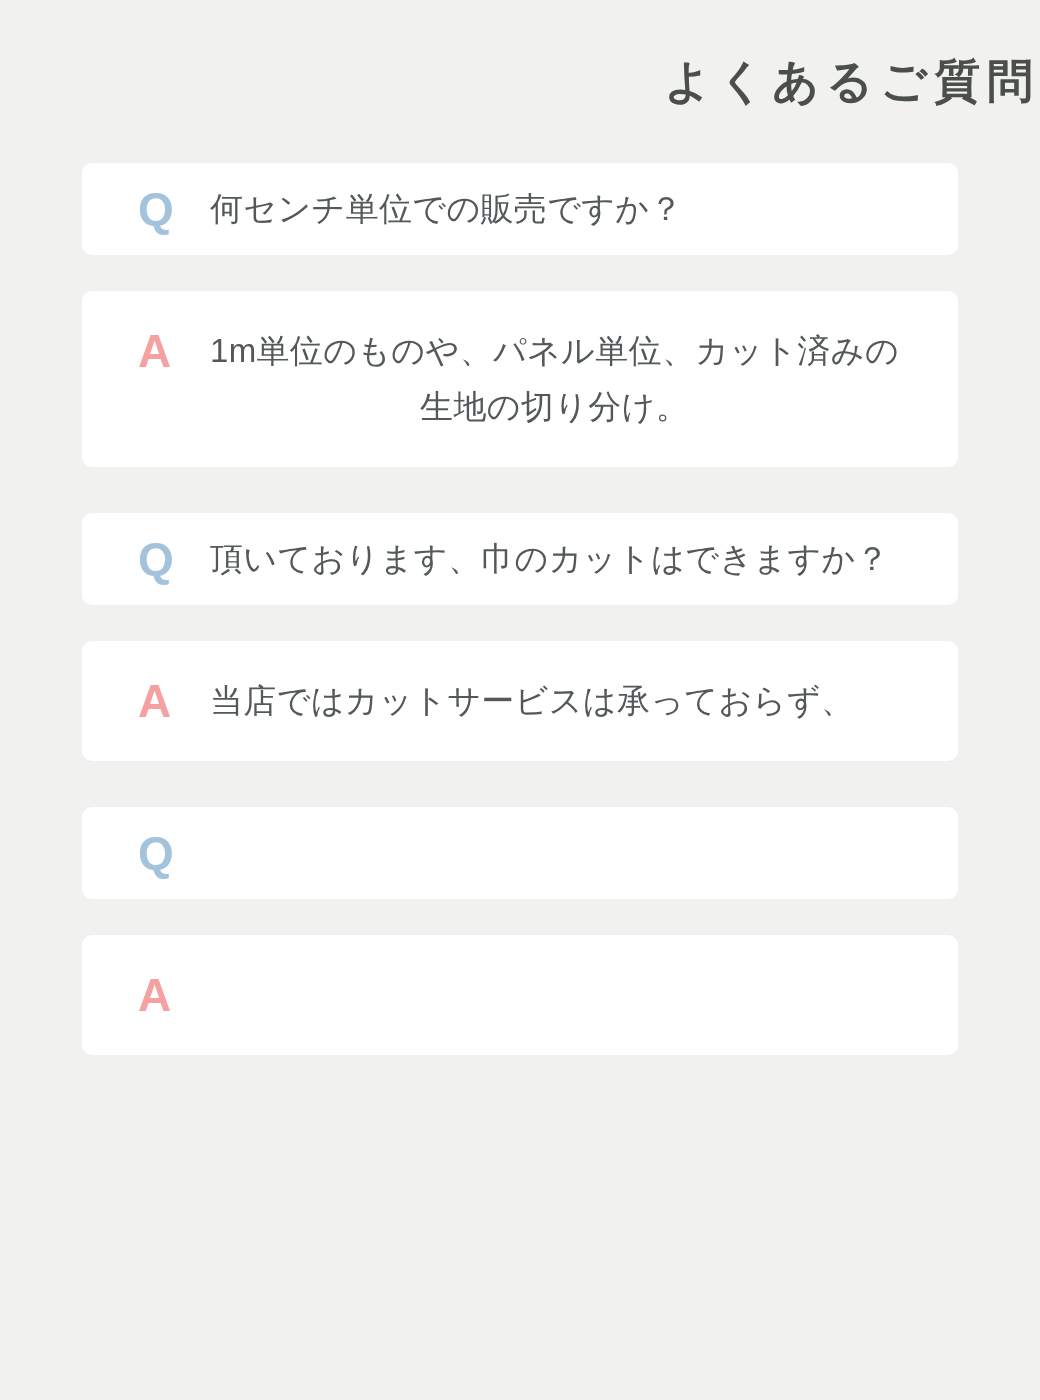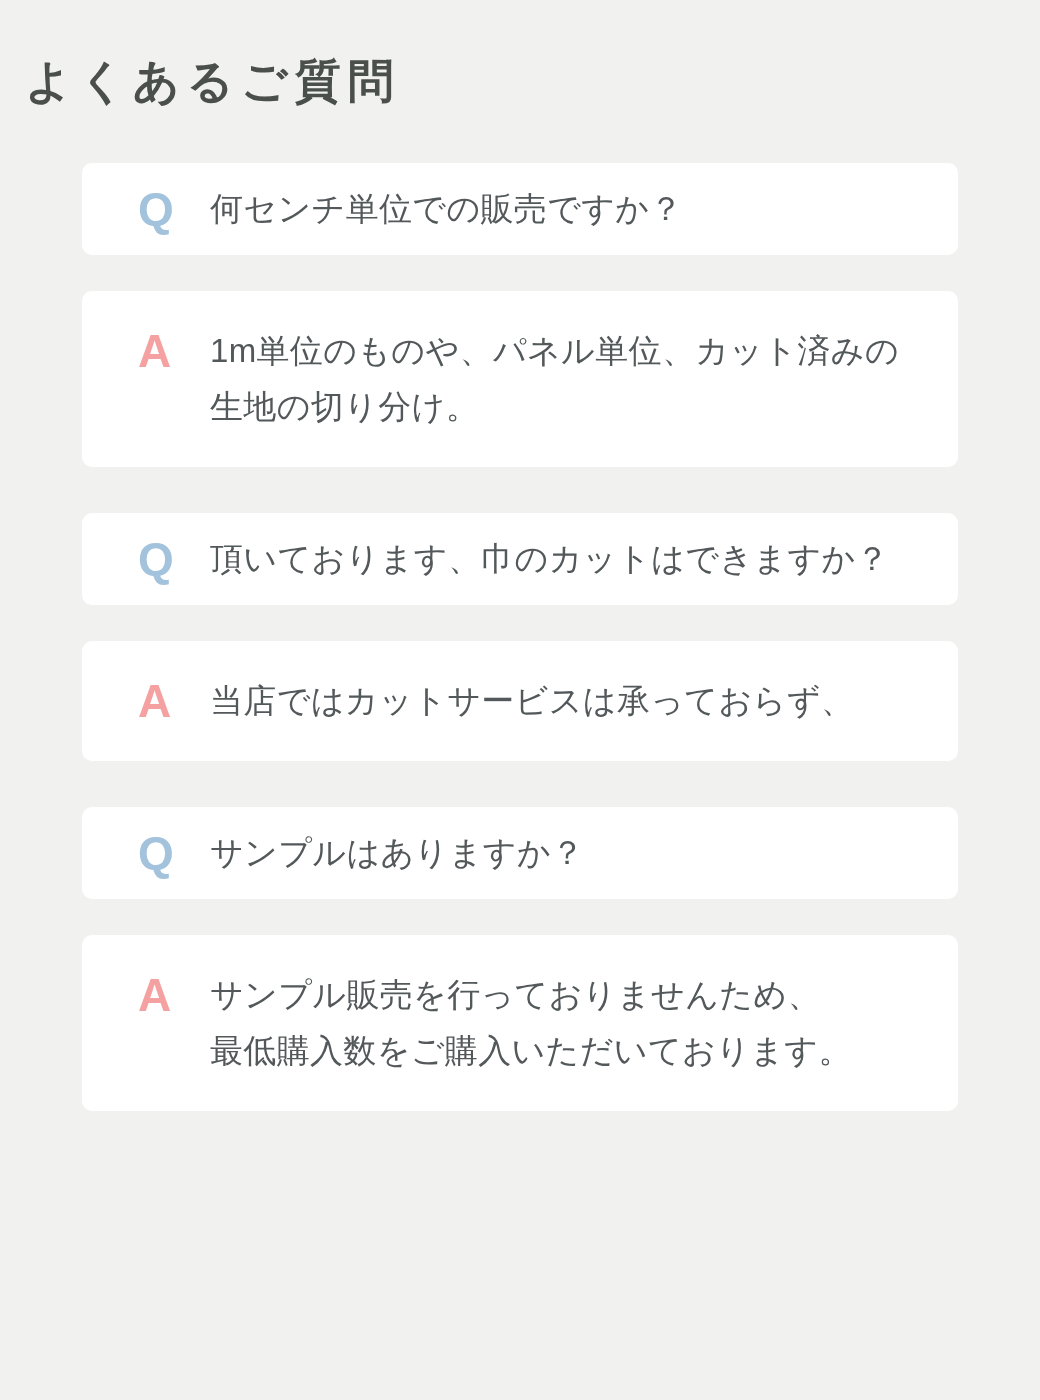--- a/index.html
+++ b/index.html
@@ -20,27 +20,26 @@
   }
   body {
     background: var(--bg_color);
     font-family: "Liberation Sans", sans-serif;
     color: var(--text_color);
   }
   .page-title {
     margin: 50px 0 0 0;
     height: 62px;
     line-height: 62px;
-    text-align: left;
+    text-align: right;
     font-size: 46px;
     font-weight: 700;
     letter-spacing: 0.15em;
     text-indent: 0.15em; 
     color: var(--title_color);
-    padding-left: 18px;
   }
   .faq-list {
     width: 876px;
     margin: 51px auto 0 auto;
   }
   .card {
     background: var(--card_color);
     border-radius: 10px;
     display: flex;
     align-items: flex-start;
@@ -62,20 +61,21 @@
     line-height: 56px;
     text-align: left;
   }
   .q-badge { color: var(--q_color); }
   .a-badge { color: var(--a_color); }
   .qa-text {
     font-size: 33px;
     font-weight: 500;
     line-height: 56px;
     letter-spacing: 0.01em;
+    text-align: center;
   }
   .answer-line { display: block; }
 </style>
 </head>
 <body>
 
 <h1 class="page-title">よくあるご質問</h1>
 
 <div class="faq-list">
 
@@ -102,24 +102,19 @@
       <span class="badge a-badge">A</span>
       <div class="qa-text">
         <span class="answer-line">当店ではカットサービスは承っておらず、</span>
       </div>
     </div>
   </div>
 
   <div class="faq-item">
     <div class="card q-card">
       <span class="badge q-badge">Q</span>
-      <div class="qa-text">サンプルはありますか？</div>
     </div>
     <div class="card a-card">
       <span class="badge a-badge">A</span>
-      <div class="qa-text">
-        <span class="answer-line">サンプル販売を行っておりませんため、</span>
-        <span class="answer-line">最低購入数をご購入いただいております。</span>
-      </div>
     </div>
   </div>
 
 </div>
 
 </body></html>

